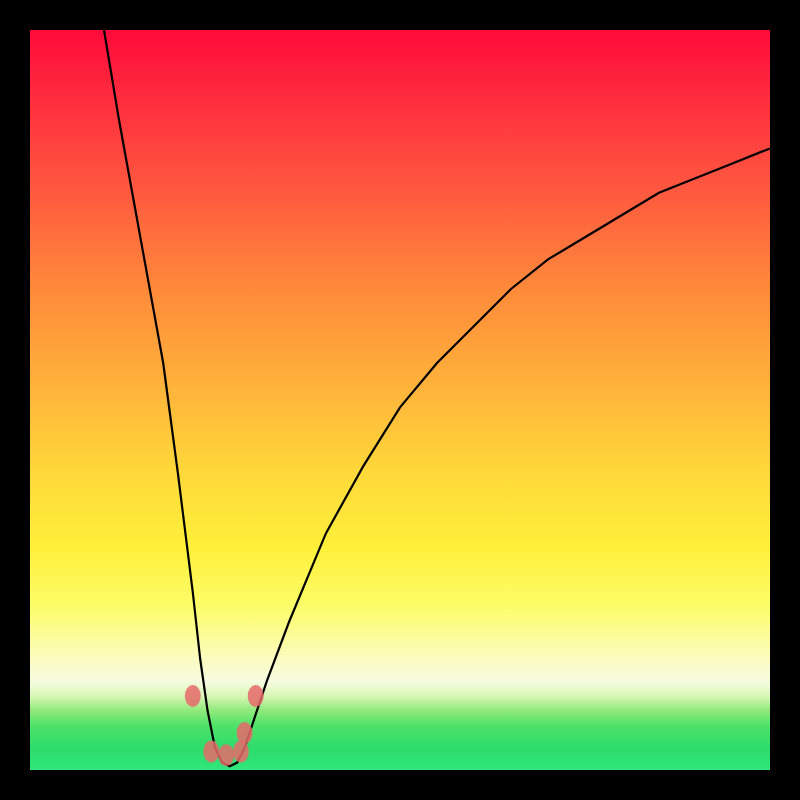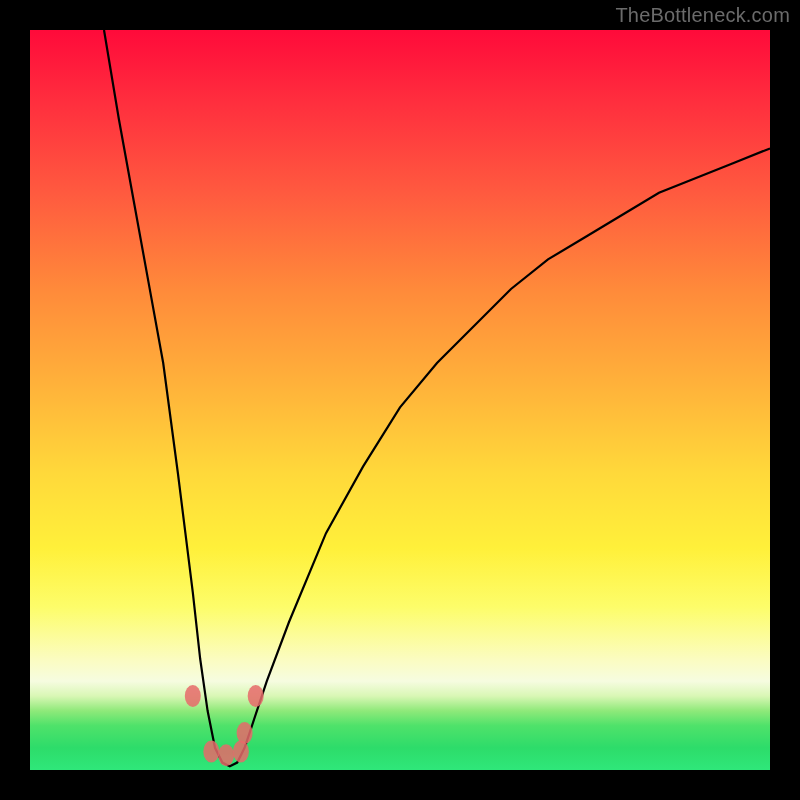--- a/index.html
+++ b/index.html
@@ -63,21 +63,20 @@
   }
   .marker {
     fill: #e66a6a;
     fill-opacity: 0.85;
   }
 </style>
 </head>
 <body>
 
 <div class="stage">
-  <div class="watermark">TheBottleneck.com</div>
 
   <div class="plot-area">
     <svg class="curve" viewBox="0 0 740 740" preserveAspectRatio="none">
       <path id="curve-path" fill="none" stroke-width="2.2" stroke="#000000" d="M74.0 0.0 L88.8 88.8 L103.6 170.2 L118.4 251.6 L133.2 333.0 L148.0 444.0 L155.4 503.2 L162.8 562.4 L170.2 629.0 L177.6 680.8 L185.0 717.8 L192.4 732.6 L199.8 736.3 L207.2 732.6 L214.6 717.8 L222.0 695.6 L236.8 651.2 L259.0 592.0 L296.0 503.2 L333.0 436.6 L370.0 377.4 L407.0 333.0 L444.0 296.0 L481.0 259.0 L518.0 229.4 L555.0 207.2 L592.0 185.0 L629.0 162.8 L666.0 148.0 L703.0 133.2 L740.0 118.4"></path>
       <g id="markers">
           <ellipse cx="162.8" cy="666.0" rx="8" ry="11" class="marker" fill="#e66a6a"></ellipse>
           <ellipse cx="181.3" cy="721.5" rx="8" ry="11" class="marker" fill="#e66a6a"></ellipse>
           <ellipse cx="196.1" cy="725.2" rx="8" ry="11" class="marker" fill="#e66a6a"></ellipse>
           <ellipse cx="210.9" cy="721.5" rx="8" ry="11" class="marker" fill="#e66a6a"></ellipse>
           <ellipse cx="214.6" cy="703.0" rx="8" ry="11" class="marker" fill="#e66a6a"></ellipse>

